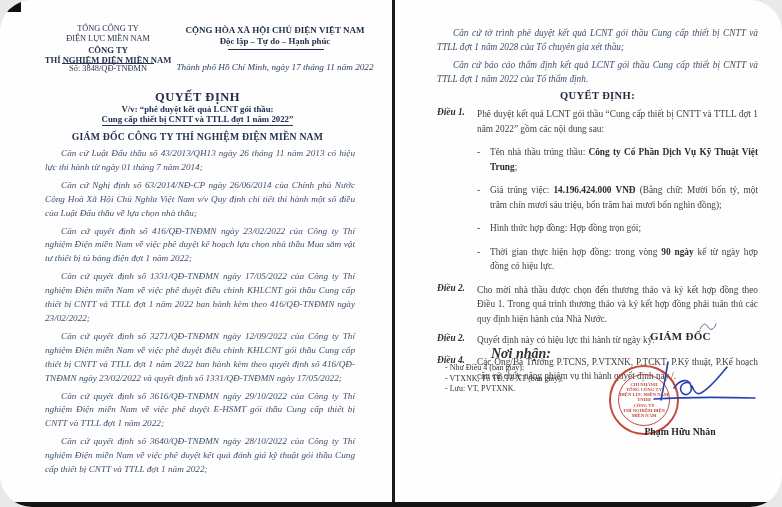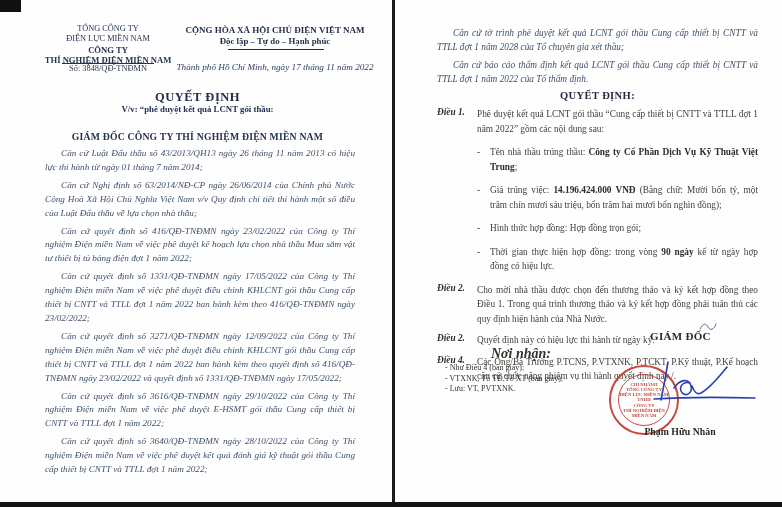--- a/index.html
+++ b/index.html
@@ -1,19 +1,19 @@
 <!DOCTYPE html>
 <html><head>
 <meta charset="utf-8">
 <style>
   html,body{margin:0;padding:0;background:#e9e9e9;}
   .canvas{
     position:relative;width:782px;height:507px;background:#fefefe;
     font-family:"Liberation Serif","DejaVu Serif",serif;
-    overflow:hidden;color:#2a2a2a;
+    overflow:hidden;color:#2a2a2a;border-radius:32px;
   }
   .abs{position:absolute;}
   .center{text-align:center;}
 
   
   .corner-mark{left:0;top:0;width:21px;height:12px;background:#101010;}
   .page-divider{left:392px;top:0;width:3px;height:507px;background:#1a1a1a;}
   .bottom-bar{left:0;top:502px;width:782px;height:5px;background:#141414;}
 
   
@@ -87,20 +87,21 @@
 
   <div class="abs national-block center">
     <div class="nat-l1">CỘNG HÒA XÃ HỘI CHỦ ĐIỆN VIỆT NAM</div>
     <div class="nat-l2">Độc lập – Tự do – Hạnh phúc</div>
   </div>
   <div class="abs nat-rule"></div>
   <div class="abs date-line center">Thành phố Hồ Chí Minh, ngày 17 tháng 11 năm 2022</div>
 
   <div class="abs decision-title center">QUYẾT ĐỊNH</div>
   <div class="abs decision-sub1 center">V/v: “phê duyệt kết quả LCNT gói thầu:</div>
+  <div class="abs decision-sub2 center"><span>Cung cấp thiết bị CNTT và TTLL đợt 1 năm 2022”</span></div>
   <div class="abs issuer-heading center">GIÁM ĐỐC CÔNG TY THÍ NGHIỆM ĐIỆN MIỀN NAM</div>
 
   <div class="abs left-recitals">
     <p>Căn cứ Luật Đấu thầu số 43/2013/QH13 ngày 26 tháng 11 năm 2013 có hiệu lực thi hành từ ngày 01 tháng 7 năm 2014;</p>
     <p>Căn cứ Nghị định số 63/2014/NĐ-CP ngày 26/06/2014 của Chính phủ Nước Cộng Hoà Xã Hội Chủ Nghĩa Việt Nam v/v Quy định chi tiết thi hành một số điều của Luật Đấu thầu về lựa chọn nhà thầu;</p>
     <p>Căn cứ quyết định số 416/QĐ-TNĐMN ngày 23/02/2022 của Công ty Thí nghiệm Điện miền Nam về việc phê duyệt kế hoạch lựa chọn nhà thầu Mua sắm vật tư thiết bị tủ bảng điện đợt 1 năm 2022;</p>
     <p>Căn cứ quyết định số 1331/QĐ-TNĐMN ngày 17/05/2022 của Công ty Thí nghiệm Điện miền Nam về việc phê duyệt điều chỉnh KHLCNT gói thầu Cung cấp thiết bị CNTT và TTLL đợt 1 năm 2022 ban hành kèm theo 416/QĐ-TNĐMN ngày 23/02/2022;</p>
     <p>Căn cứ quyết định số 3271/QĐ-TNĐMN ngày 12/09/2022 của Công ty Thí nghiệm Điện miền Nam về việc phê duyệt điều chỉnh KHLCNT gói thầu Cung cấp thiết bị CNTT và TTLL đợt 1 năm 2022 ban hành kèm theo quyết định số 416/QĐ-TNĐMN ngày 23/02/2022 và quyết định số 1331/QĐ-TNĐMN ngày 17/05/2022;</p>
     <p>Căn cứ quyết định số 3616/QĐ-TNĐMN ngày 29/10/2022 của Công ty Thí nghiệm Điện miền Nam về việc phê duyệt E-HSMT gói thầu Cung cấp thiết bị CNTT và TTLL đợt 1 năm 2022;</p>
     <p>Căn cứ quyết định số 3640/QĐ-TNĐMN ngày 28/10/2022 của Công ty Thí nghiệm Điện miền Nam về việc phê duyệt kết quả đánh giá kỹ thuật gói thầu Cung cấp thiết bị CNTT và TTLL đợt 1 năm 2022;</p>

